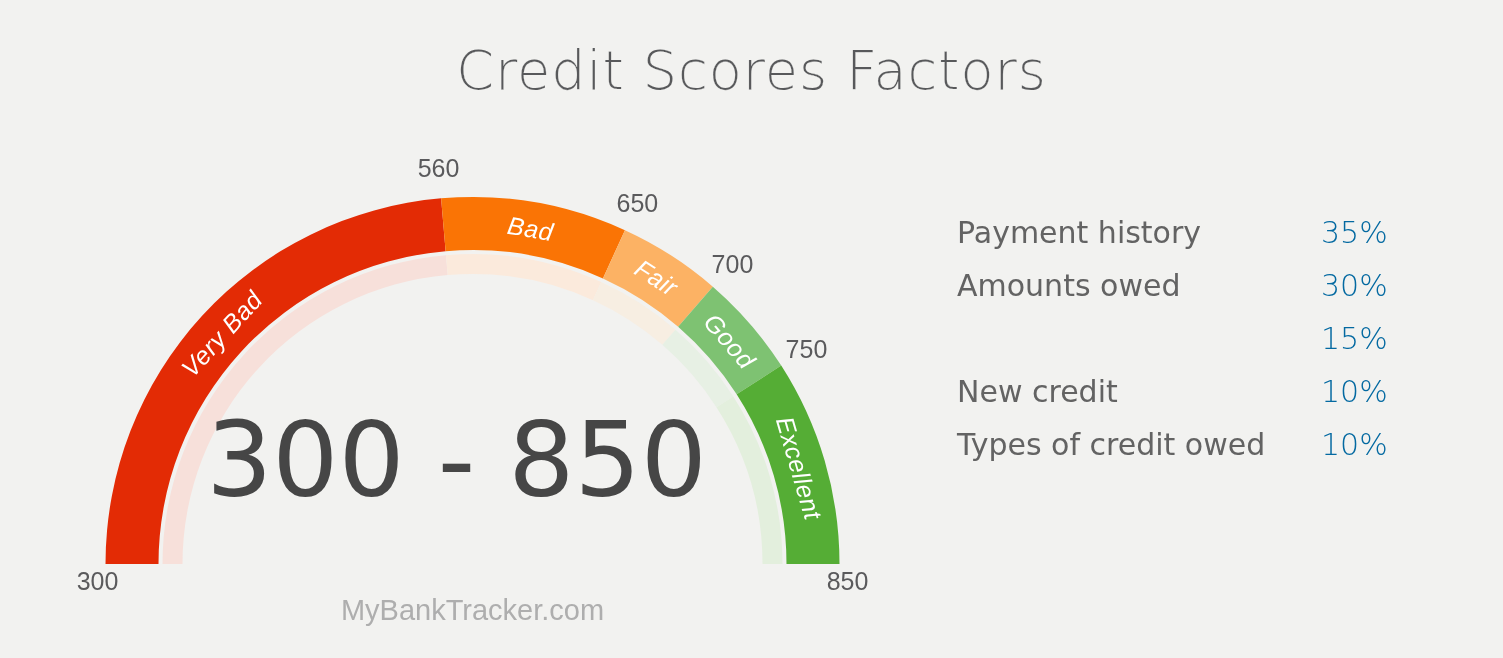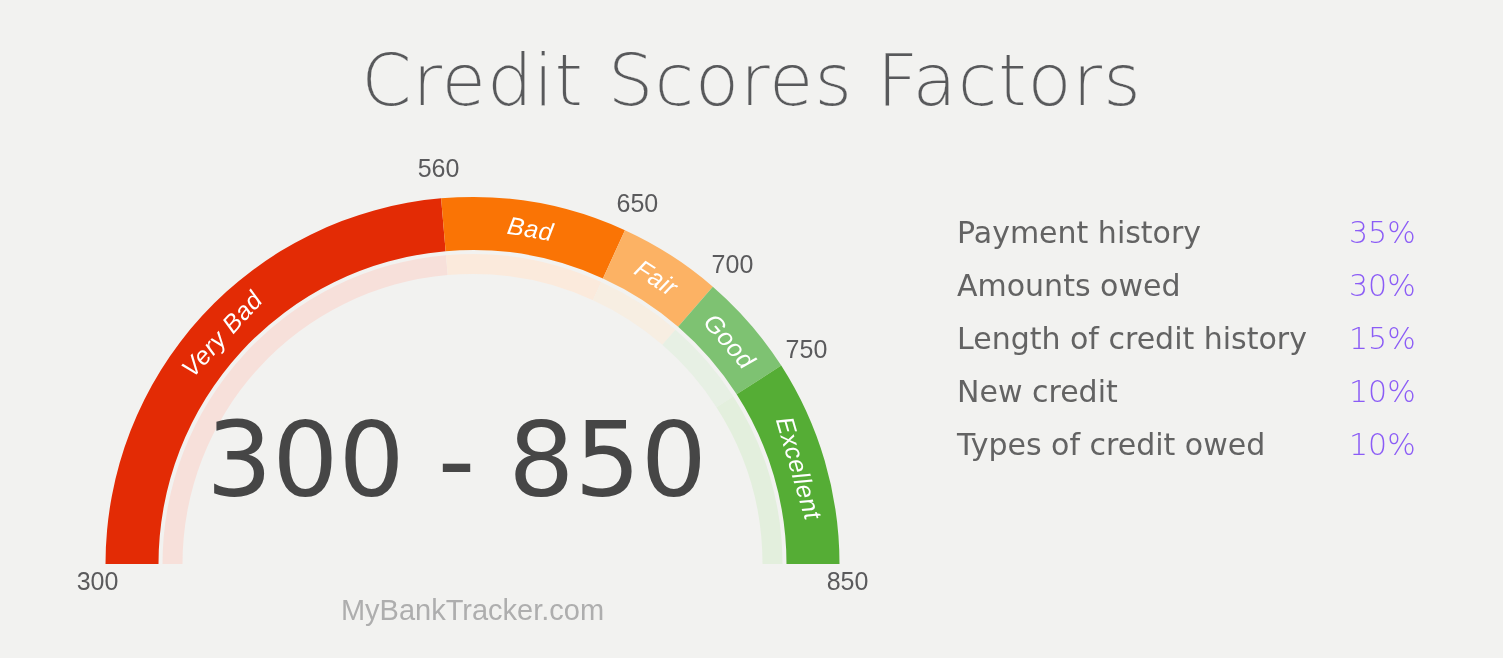--- a/index.html
+++ b/index.html
@@ -21,21 +21,21 @@
 
   
   #page-title {
     position: absolute;
     left: 0;
     top: 44px;
     width: 1503px;
     text-align: center;
     font-family: "DejaVu Sans", sans-serif;
     font-weight: 100;
-    font-size: 72px;
+    font-size: 54px;
     letter-spacing: 1px;
     color: #58595b;
     line-height: 1.0;
     -webkit-text-stroke: 0.2px #f2f2f0;
     white-space: nowrap;
   }
 
   
   #gauge-wrap {
     position: absolute;
@@ -101,26 +101,26 @@
   }
   .factor-name {
     font-family: "DejaVu Sans", sans-serif;
     font-weight: 400;
     font-size: 30px;
     color: #636363;
     letter-spacing: 0px;
   }
   .factor-pct {
     position: absolute;
-    left: 392px;
+    left: 364px;
     top: 0;
     font-family: "DejaVu Sans", sans-serif;
     font-weight: 300;
     font-size: 30px;
-    color: #8b5cf6;
+    color: #0369a1;
   }
 </style>
 </head>
 <body>
 
 <div id="page">
 
   <div id="page-title">Credit Scores Factors</div>
 
   <div id="gauge-wrap">
@@ -157,18 +157,18 @@
     </svg>
 
     <div id="gauge-center-value">300 - 850</div>
 
     <div id="watermark">MyBankTracker.com</div>
   </div>
 
   <div id="factors-list">
       <div class="factor-row"><span class="factor-name">Payment  history</span><span class="factor-pct">35%</span></div>
       <div class="factor-row"><span class="factor-name">Amounts owed</span><span class="factor-pct">30%</span></div>
-      <div class="factor-row"><span class="factor-name">Length of  credit  history</span><span class="factor-pct">15%</span></div>
+      <div class="factor-row"><span class="factor-pct">15%</span></div>
       <div class="factor-row"><span class="factor-name">New credit</span><span class="factor-pct">10%</span></div>
       <div class="factor-row"><span class="factor-name">Types of credit owed</span><span class="factor-pct">10%</span></div>
     </div>
 
 </div>
 
 </body></html>

